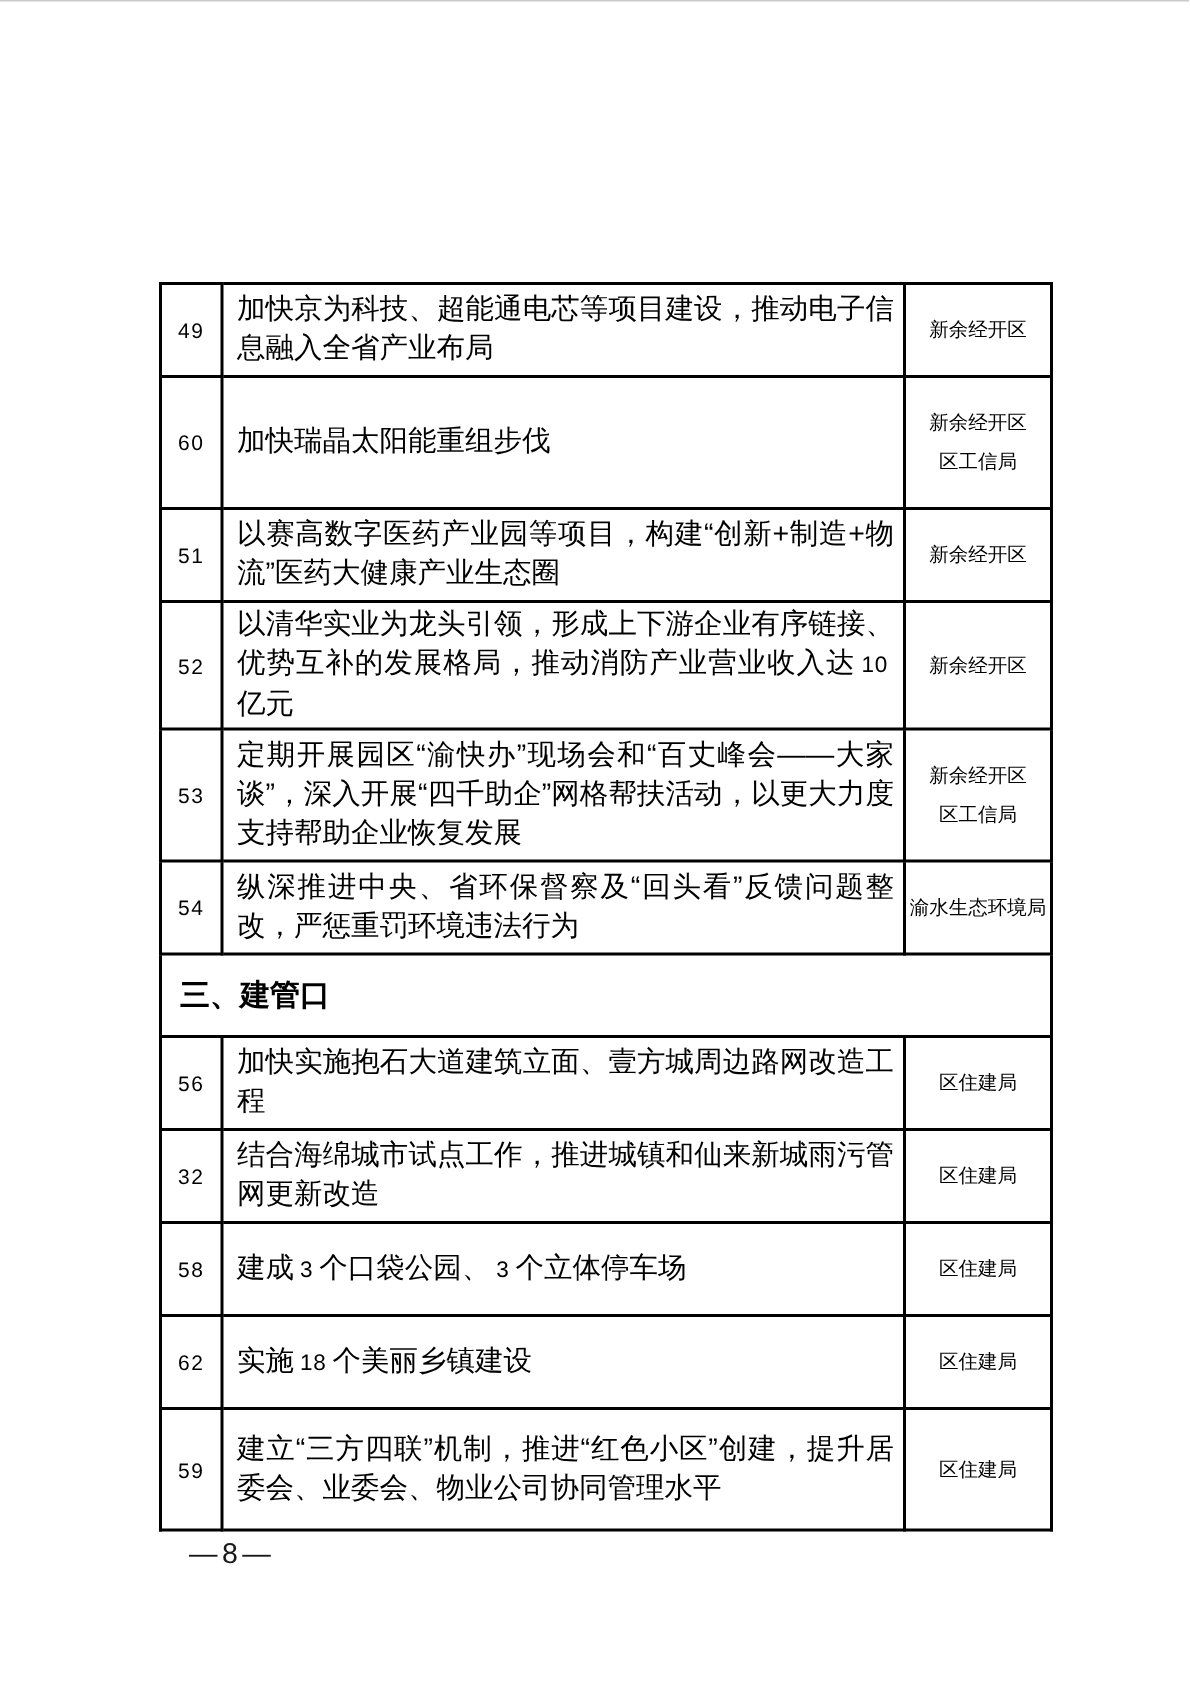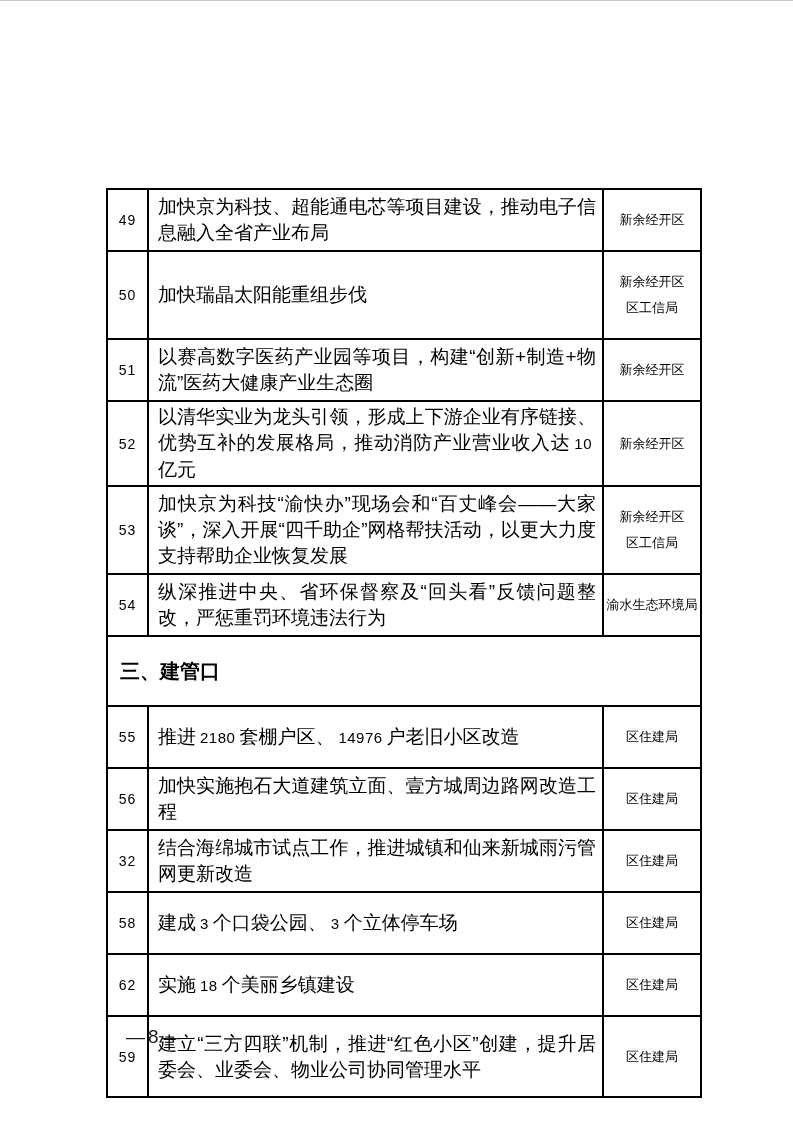--- a/index.html
+++ b/index.html
@@ -97,21 +97,21 @@
     </colgroup>
     <tbody>
       <tr style="height:55px">
         <td class="num-cell">49</td>
         <td class="task-cell js-digits">加快京为科技、超能通电芯等项目建设，推动电子信息融入全省产业布局</td>
         <td class="dept-cell">
             <div>新余经开区</div>
           </td>
       </tr>
       <tr style="height:85px">
-        <td class="num-cell">50</td>
+        <td class="num-cell">60</td>
         <td class="task-cell js-digits">加快瑞晶太阳能重组步伐</td>
         <td class="dept-cell">
           <div>新余经开区</div>
           <div>区工信局</div>
         </td>
       </tr>
       <tr style="height:57px">
         <td class="num-cell">51</td>
         <td class="task-cell js-digits">以赛高数字医药产业园等项目，构建“创新+制造+物流”医药大健康产业生态圈</td>
         <td class="dept-cell">
@@ -120,42 +120,35 @@
       </tr>
       <tr style="height:83px">
         <td class="num-cell">52</td>
         <td class="task-cell js-digits">以清华实业为龙头引领，形成上下游企业有序链接、优势互补的发展格局，推动消防产业营业收入达<span class="digits">10</span>亿元</td>
         <td class="dept-cell">
             <div>新余经开区</div>
           </td>
       </tr>
       <tr style="height:80px">
         <td class="num-cell">53</td>
-        <td class="task-cell js-digits">加快京为科技“渝快办”现场会和“百丈峰会——大家谈”，深入开展“四千助企”网格帮扶活动，以更大力度支持帮助企业恢复发展</td>
+        <td class="task-cell js-digits">定期开展园区“渝快办”现场会和“百丈峰会——大家谈”，深入开展“四千助企”网格帮扶活动，以更大力度支持帮助企业恢复发展</td>
         <td class="dept-cell">
           <div>新余经开区</div>
           <div>区工信局</div>
         </td>
       </tr>
       <tr style="height:53px">
         <td class="num-cell">54</td>
         <td class="task-cell js-digits">纵深推进中央、省环保督察及“回头看”反馈问题整改，严惩重罚环境违法行为</td>
         <td class="dept-cell">
             <div>渝水生态环境局</div>
           </td>
       </tr>
-      <tr style="height:70px">
+      <tr style="height:55px">
         <td class="section-cell" colspan="3">三、建管口</td>
-      </tr>
-      <tr style="height:53px">
-        <td class="num-cell">55</td>
-        <td class="task-cell js-digits">推进<span class="digits">2180</span>套棚户区、<span class="digits">14976</span>户老旧小区改造</td>
-        <td class="dept-cell">
-            <div>区住建局</div>
-          </td>
       </tr>
       <tr style="height:52px">
         <td class="num-cell">56</td>
         <td class="task-cell js-digits">加快实施抱石大道建筑立面、壹方城周边路网改造工程</td>
         <td class="dept-cell">
             <div>区住建局</div>
           </td>
       </tr>
       <tr style="height:59px">
         <td class="num-cell">32</td>

